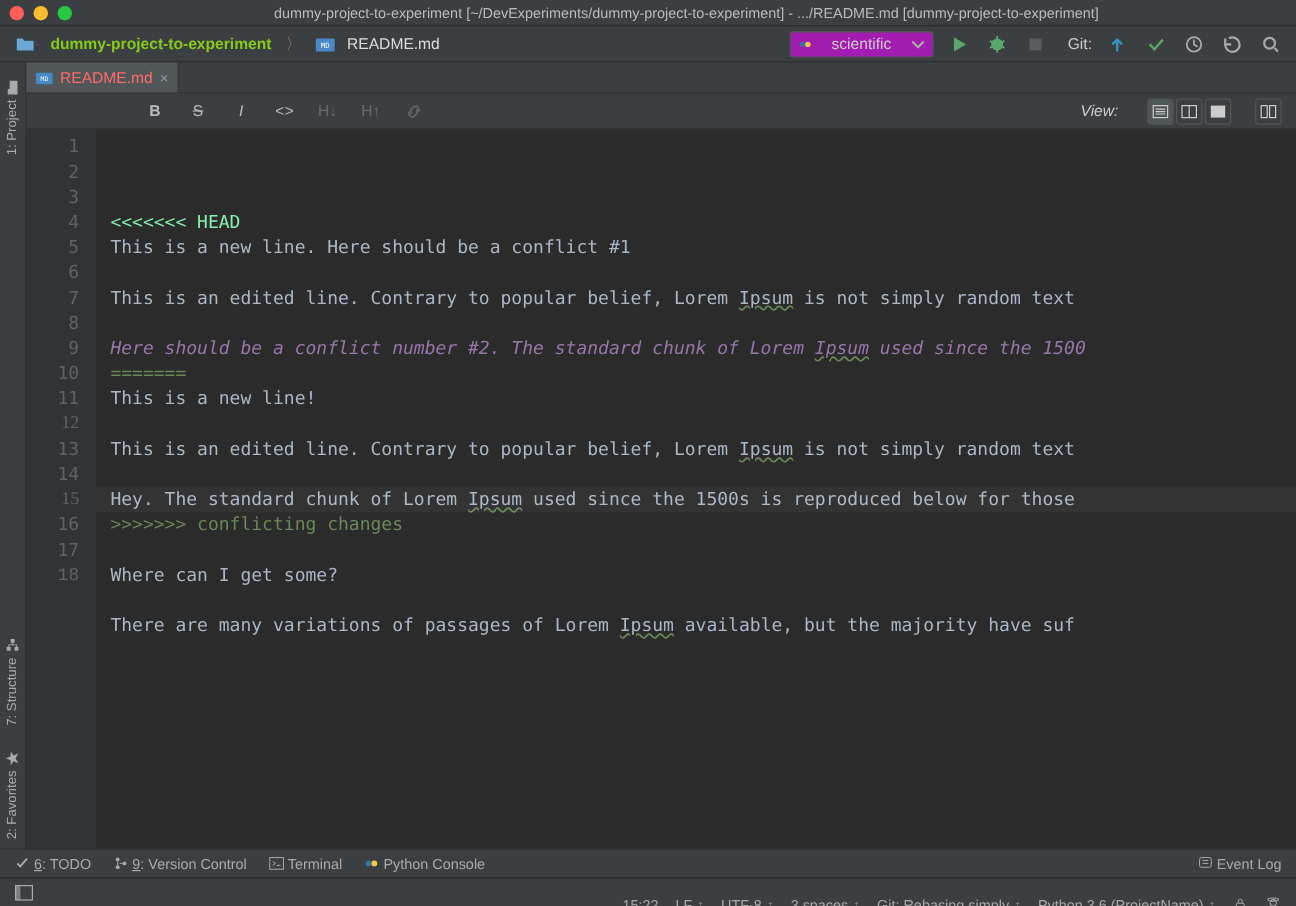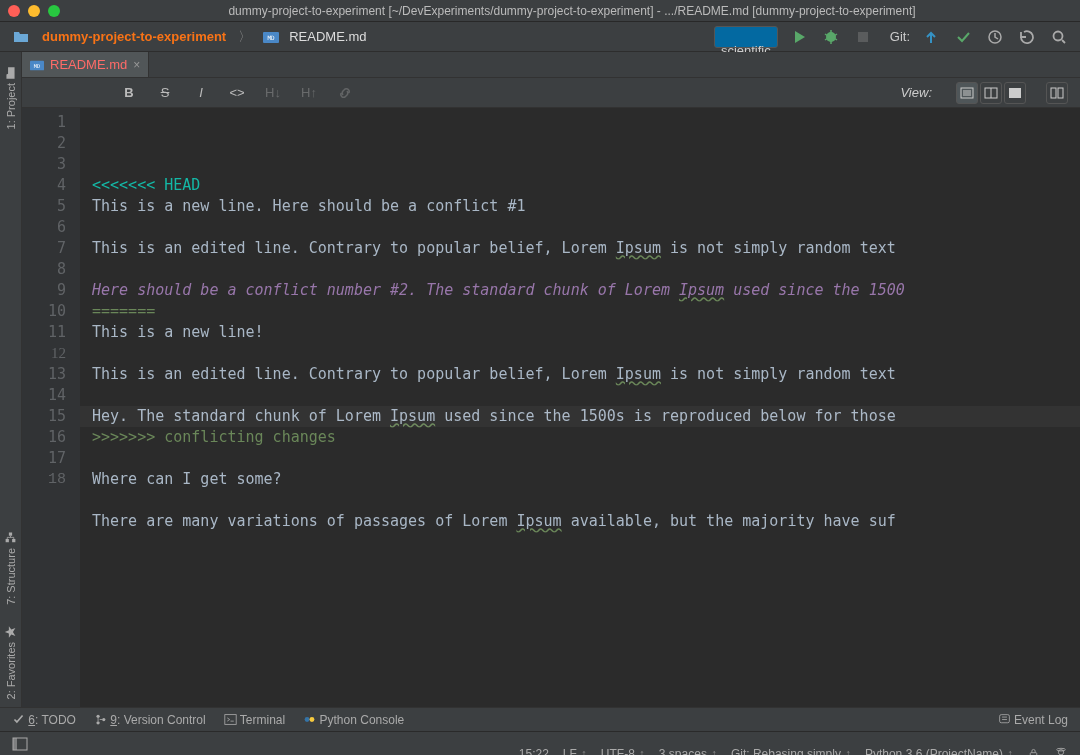--- a/index.html
+++ b/index.html
@@ -32,25 +32,24 @@
   }
   .navbar .crumbsep { color: #888; margin: 0 2px;}
   .navbar-spacer { flex: 1; }
   .icon-btn {
     width: 22px; height: 22px; display: inline-flex;
     align-items: center; justify-content: center;
     color: #aaa; border-radius: 3px;
   }
   .icon-btn svg { width: 16px; height: 16px; }
   .run-config {
-    border: 1px solid #555; background: #0369a1;
+    border: 1px solid #555; background: #a21caf;
     border-radius: 3px; height: 22px;
     display: flex; align-items: center; padding: 0 6px; gap: 16px;
     color: #ccc;
-    flex-direction: column;
   }
   .run-config svg { width: 12px; height: 12px; }
 
   .main {
     flex: 1; display: flex; min-height: 0;
   }
   .left-gutter {
     width: 22px; background: #3c3f41;
     border-right: 1px solid #323232;
     display: flex; flex-direction: column; align-items: center;
@@ -105,21 +104,21 @@
     color: #606366; text-align: right;
     padding: 4px 8px; user-select: none;
     border-right: 6px solid #313335;
   }
   .code {
     white-space: pre; padding: 4px 12px; color: #A9B7C6;
     overflow: hidden; flex: 1;
     position: relative;
   }
   .code-line { height: 21px; }
-  .code .cl1 { color: #14b8a6; }
+  .code .cl1 { color: #86efac; }
   .code .green { color: #6a8759; }
   .code .purple { color: #9876aa; font-style: italic; }
   .code .und { text-decoration: underline; text-decoration-style: wavy; text-decoration-color: #6a8759; }
   .current-line { position: absolute; left:0; right:0; height:21px; background: rgba(255,255,255,0.04); }
 
   .bottom-tools {
     height: 24px; background: #3c3f41; display: flex; align-items: center;
     padding: 0 12px; gap: 18px; font-size: 12px; color: #aaa;
     border-top: 1px solid #323232;
   }
@@ -146,21 +145,21 @@
   </div>
   <div class="titlebar-title">dummy-project-to-experiment [~/DevExperiments/dummy-project-to-experiment] - .../README.md [dummy-project-to-experiment]</div>
 </div>
 
 <div class="navbar">
   <span class="icon-btn">
     <svg viewBox="0 0 16 16" fill="#6ba8d6">
         <path d="M1 3h5l1 2h8v8H1z"></path>
       </svg>
   </span>
-  <span style="color:#f97316;font-weight:600">dummy-project-to-experiment</span>
+  <span style="color:#84cc16;font-weight:600">dummy-project-to-experiment</span>
   <span class="crumbsep">〉</span>
   <span class="icon-btn" style="width:16px">
     <svg viewBox="0 0 16 16">
         <rect width="16" height="11" y="3" rx="1" fill="#4a88c7"></rect>
         <text x="8" y="11" text-anchor="middle" font-size="6" fill="#fff" font-family="monospace">MD</text>
       </svg>
   </span>
   <span style="color:#ddd">README.md</span>
   <div class="navbar-spacer"></div>
   <div class="run-config">
@@ -317,21 +316,21 @@
           <div style="height: 21px;">5</div>
           <div style="height: 21px;">6</div>
           <div style="height: 21px;">7</div>
           <div style="height: 21px;">8</div>
           <div style="height: 21px;">9</div>
           <div style="height: 21px;">10</div>
           <div style="height: 21px;">11</div>
           <div style="height: 21px; font-family: Liberation Serif, serif;">12</div>
           <div style="height: 21px; text-align: right;">13</div>
           <div style="height: 21px;">14</div>
-          <div style="height: 21px;">15</div>
+          <div style="height: 21px; font-family: Liberation Serif, serif;">15</div>
           <div style="height: 21px;">16</div>
           <div style="height: 21px;">17</div>
           <div style="height: 21px; font-family: Liberation Mono, monospace;">18</div>
         </div>
       <div class="code" id="code">
         <div class="current-line" id="curline" style="top: 298px;"></div>
       <div class="code-line cl1">&lt;&lt;&lt;&lt;&lt;&lt;&lt; HEAD</div><div class="code-line">This is a new line. Here should be a conflict #1</div><div class="code-line"></div><div class="code-line"><span>This is an edited line. Contrary to popular belief, Lorem </span><span class="und">Ipsum</span><span> is not simply random text</span></div><div class="code-line"></div><div class="code-line purple"><span>Here should be a conflict number #2. The standard chunk of Lorem </span><span class="und">Ipsum</span><span> used since the 1500</span></div><div class="code-line green">=======</div><div class="code-line">This is a new line!</div><div class="code-line"></div><div class="code-line"><span>This is an edited line. Contrary to popular belief, Lorem </span><span class="und">Ipsum</span><span> is not simply random text</span></div><div class="code-line"></div><div class="code-line"><span>Hey. The standard chunk of Lorem </span><span class="und">Ipsum</span><span> used since the 1500s is reproduced below for those</span></div><div class="code-line green">&gt;&gt;&gt;&gt;&gt;&gt;&gt; conflicting changes</div><div class="code-line"></div><div class="code-line">Where can I get some?</div><div class="code-line"></div><div class="code-line"><span>There are many variations of passages of Lorem </span><span class="und">Ipsum</span><span> available, but the majority have suf</span></div><div class="code-line"></div></div>
     </div>
   </div>
 </div>

